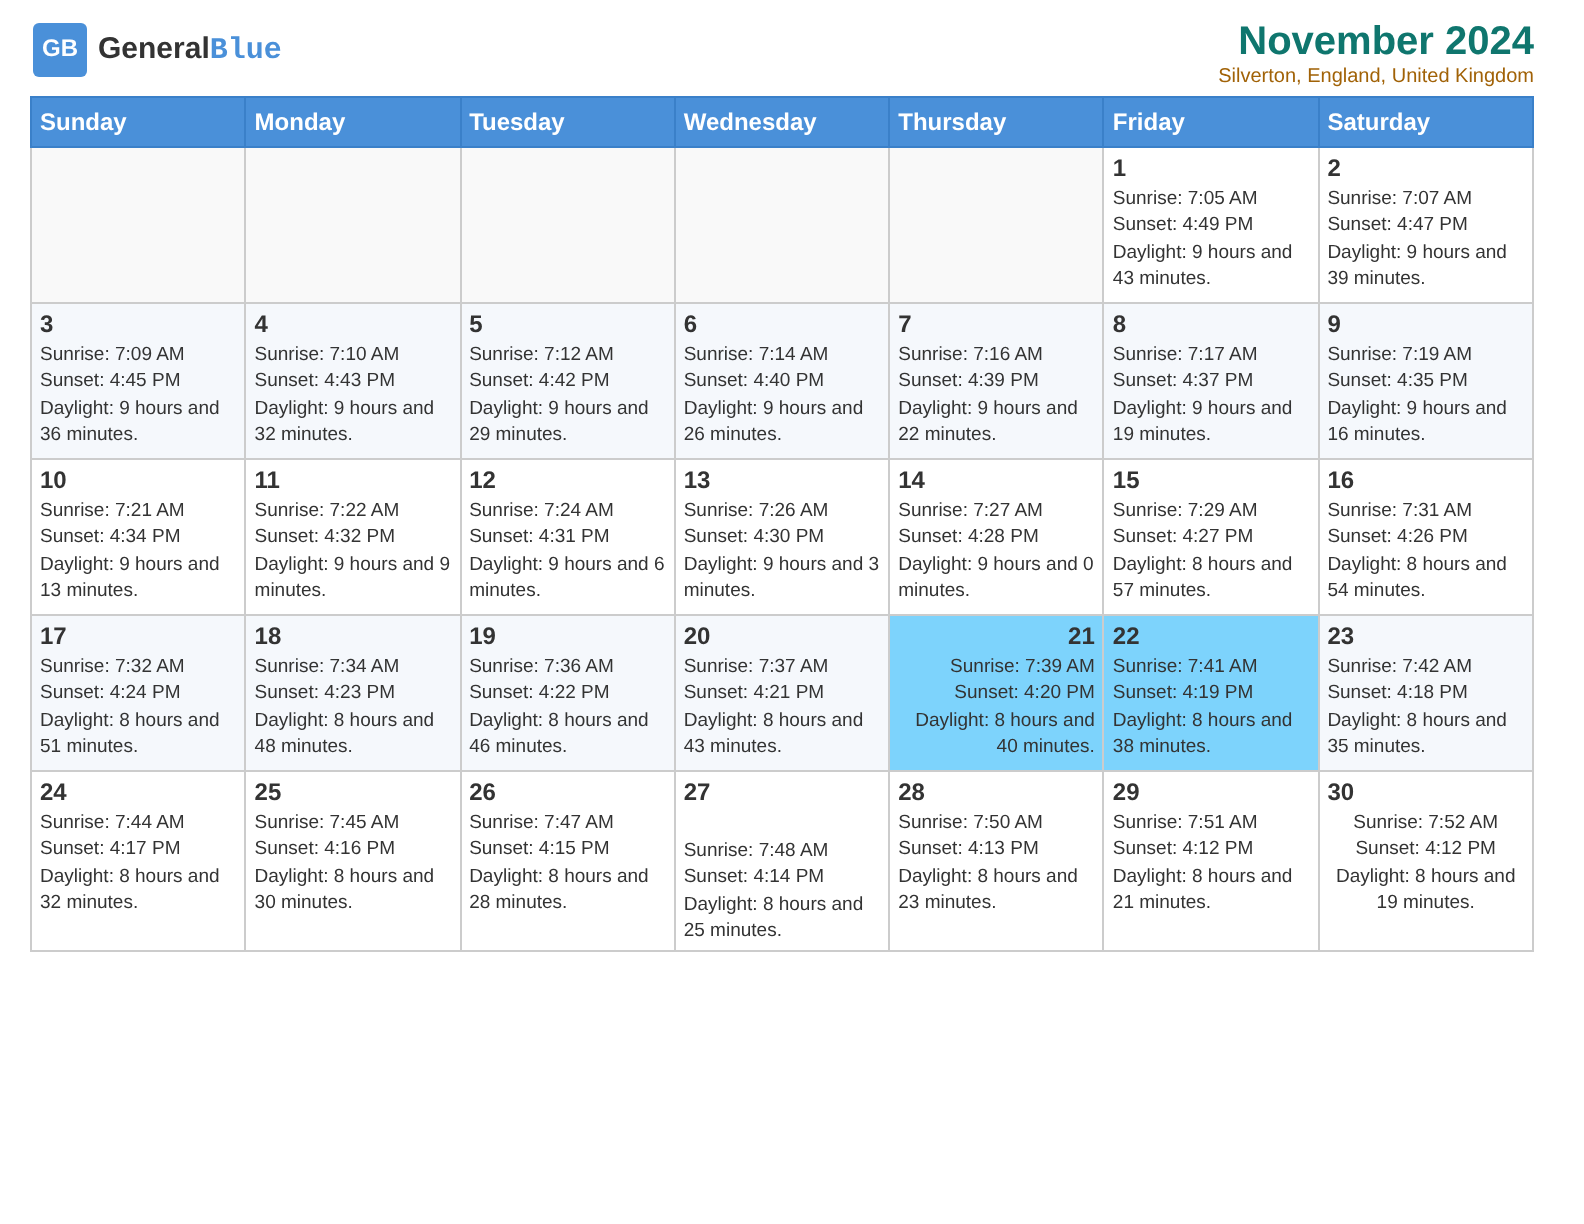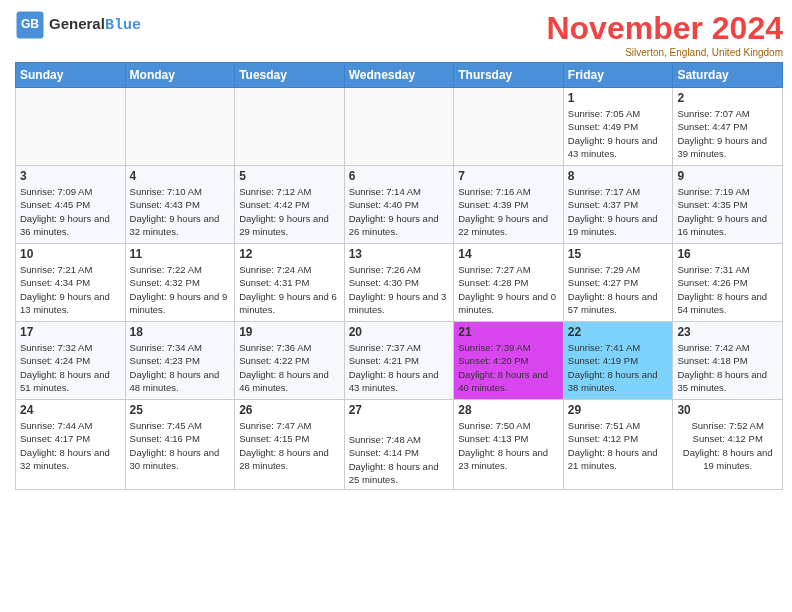--- a/index.html
+++ b/index.html
@@ -5,44 +5,44 @@
     * { margin: 0; padding: 0; box-sizing: border-box; }
     body {
       font-family: Arial, sans-serif;
       background: #fff;
       width: 792px;
       height: 612px;
       overflow: hidden;
     }
     .container {
       width: 792px;
-      padding: 10px 9px 5px 15px;
+      padding: 10px 25px 5px 15px;
     }
     .header {
       display: flex;
       align-items: flex-start;
       justify-content: space-between;
       margin-bottom: 4px;
     }
     .logo {
       display: flex;
       align-items: center;
     }
     .logo-icon {
       width: 30px;
       height: 30px;
       margin-right: 4px;
     }
     .title-block {
       text-align: right;
     }
     .month-title {
-      font-size: 32px;
+      font-size: 20px;
       font-weight: bold;
-      color: #ef4444;
+      color: #0f766e;
     }
     .subtitle {
       font-size: 10px;
       color: #a16207;
     }
     table {
       width: 100%;
       border-collapse: collapse;
       table-layout: fixed;
     }
@@ -242,21 +242,21 @@
             <div class="day-info" style="white-space: pre-line;">Sunrise: 7:36 AM
 Sunset: 4:22 PM
 Daylight: 8 hours and 46 minutes.</div>
           </td>
           <td style="background: rgb(245, 248, 252); margin-top: 12px;">
             <span class="day-number">20</span>
             <div class="day-info" style="white-space: pre-line;">Sunrise: 7:37 AM
 Sunset: 4:21 PM
 Daylight: 8 hours and 43 minutes.</div>
           </td>
-          <td style="background: #d946ef;">
+          <td style="background: #7dd3fc; text-align: right;">
             <span class="day-number">21</span>
             <div class="day-info" style="white-space: pre-line;">Sunrise: 7:39 AM
 Sunset: 4:20 PM
 Daylight: 8 hours and 40 minutes.</div>
           </td>
           <td style="background: #7dd3fc;">
             <span class="day-number">22</span>
             <div class="day-info" style="white-space: pre-line;">Sunrise: 7:41 AM
 Sunset: 4:19 PM
 Daylight: 8 hours and 38 minutes.</div>

